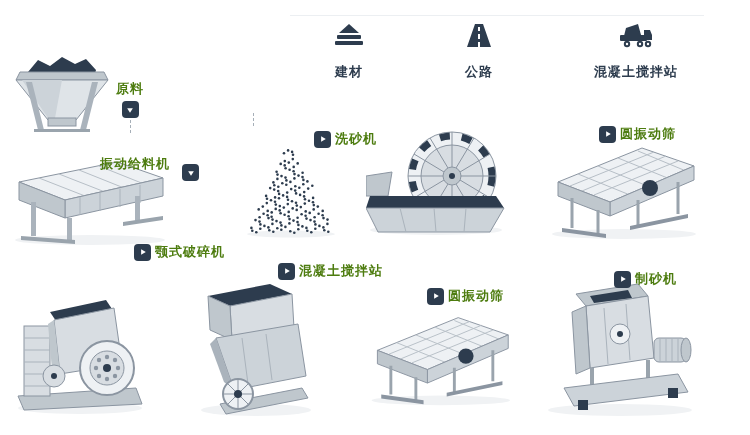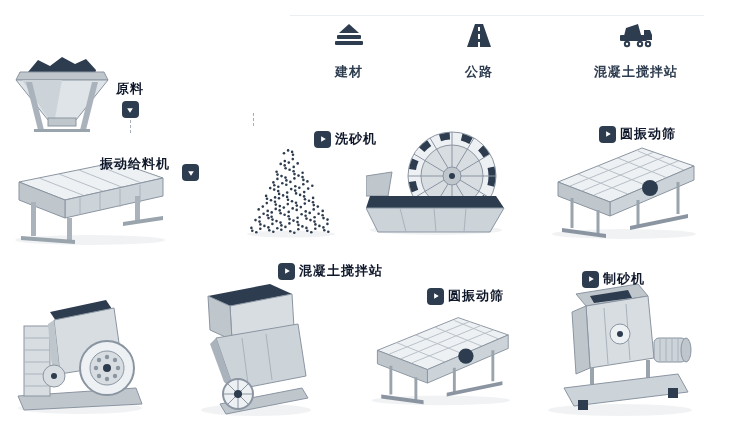--- a/index.html
+++ b/index.html
@@ -3,21 +3,21 @@
 <meta charset="utf-8">
 <style>
   * { margin:0; padding:0; box-sizing:border-box; }
   html,body { background:#fff; font-family:"DejaVu Sans","Liberation Sans",sans-serif; }
   .stage { position:relative; width:750px; height:435px; background:#ffffff; overflow:hidden; }
 
   .art { position:absolute; z-index:1; }
 
   
   .tag { position:absolute; display:flex; align-items:center; font-size:13px; font-weight:700;
-         color:#0f172a; white-space:nowrap; z-index:3; letter-spacing:1px; }
+         color:#4d7c0f; white-space:nowrap; z-index:3; letter-spacing:1px; }
   .tag .tag-label { margin:0 4px; }
   .badge { width:17px; height:17px; border-radius:4px; background:#2d3c4e; display:inline-flex;
            align-items:center; justify-content:center; flex:none; cursor:pointer; }
   .badge svg { width:10px; height:10px; display:block; }
   .badge.down svg { transform:rotate(90deg); }
   .colc { flex-direction:column; align-items:center; }
   .dash { width:0; height:13px; border-left:1px dashed #a6afb8; margin-top:2px; }
 
   
   .legend-rule { position:absolute; left:290px; top:15px; width:414px; height:0;
@@ -139,20 +139,28 @@
         <circle cx="105" cy="116" r="2.2"></circle>
       <circle cx="97" cy="119" r="2.2"></circle>
         <circle cx="89" cy="116" r="2.2"></circle>
       <circle cx="86" cy="108" r="2.2"></circle>
         <circle cx="89" cy="100" r="2.2"></circle>
       <circle cx="97" cy="97" r="2.2"></circle>
         <circle cx="105" cy="100" r="2.2"></circle>
     </g>
     <circle cx="97" cy="108" r="4" fill="#2d3c4e"></circle>
   </svg>
+  <div class="tag" style="left:134px;top:243px">
+    <span class="badge">
+      <svg viewBox="0 0 16 16">
+          <path d="M5 3.5 L12.5 8 L5 12.5 Z" fill="#fff"></path>
+        </svg>
+    </span>
+    <span class="tag-label">颚式破碎机</span>
+  </div>
 
   <svg class="art" style="left:190px;top:276px" width="122" height="142" viewBox="0 0 122 142">
     <ellipse cx="66" cy="134" rx="55" ry="6" fill="#f0f2f4"></ellipse>
     <polygon points="18,20 80,8 102,18 40,30" fill="#2d3c4e"></polygon>
     <polygon points="40,30 102,18 104,52 42,64" fill="#d8dde2" stroke="#8b95a1"></polygon>
     <polygon points="18,20 40,30 42,64 20,54" fill="#bfc7cd" stroke="#8b95a1"></polygon>
     <polygon points="26,62 108,48 116,100 44,114" fill="#ccd3d9" stroke="#8b95a1"></polygon>
     <polygon points="26,62 44,114 34,106 20,68" fill="#aab3bc"></polygon>
     <path d="M52,62 L58,108 M76,58 L82,104" stroke="#aab3bc" fill="none"></path>
     <polygon points="30,128 112,112 118,122 36,138" fill="#bfc7cd" stroke="#8b95a1"></polygon>
@@ -394,21 +402,21 @@
     <circle cx="100" cy="54" r="10" fill="#eef1f4" stroke="#8b95a1"></circle>
     <circle cx="100" cy="54" r="3" fill="#2d3c4e"></circle>
     <rect x="134" y="58" width="32" height="24" rx="5" fill="#ccd3d9" stroke="#8b95a1"></rect>
     <path d="M140,58 V82 M146,58 V82 M152,58 V82 M158,58 V82" stroke="#aab3bc" fill="none"></path>
     <ellipse cx="166" cy="70" rx="5" ry="12" fill="#bfc7cd" stroke="#8b95a1"></ellipse>
     <path d="M72,88 L72,112 M128,80 L128,104" stroke="#9aa4ad" stroke-width="4" fill="none"></path>
     <polygon points="44,108 158,94 168,112 54,126" fill="#ccd3d9" stroke="#8b95a1"></polygon>
     <rect x="58" y="120" width="10" height="10" fill="#2d3c4e"></rect>
     <rect x="148" y="108" width="10" height="10" fill="#2d3c4e"></rect>
   </svg>
-  <div class="tag" style="left:582px;top:270px">
+  <div class="tag" style="left:614px;top:270px">
     <span class="badge">
       <svg viewBox="0 0 16 16">
           <path d="M5 3.5 L12.5 8 L5 12.5 Z" fill="#fff"></path>
         </svg>
     </span>
     <span class="tag-label">制砂机</span>
   </div>
 
 </div>
 

